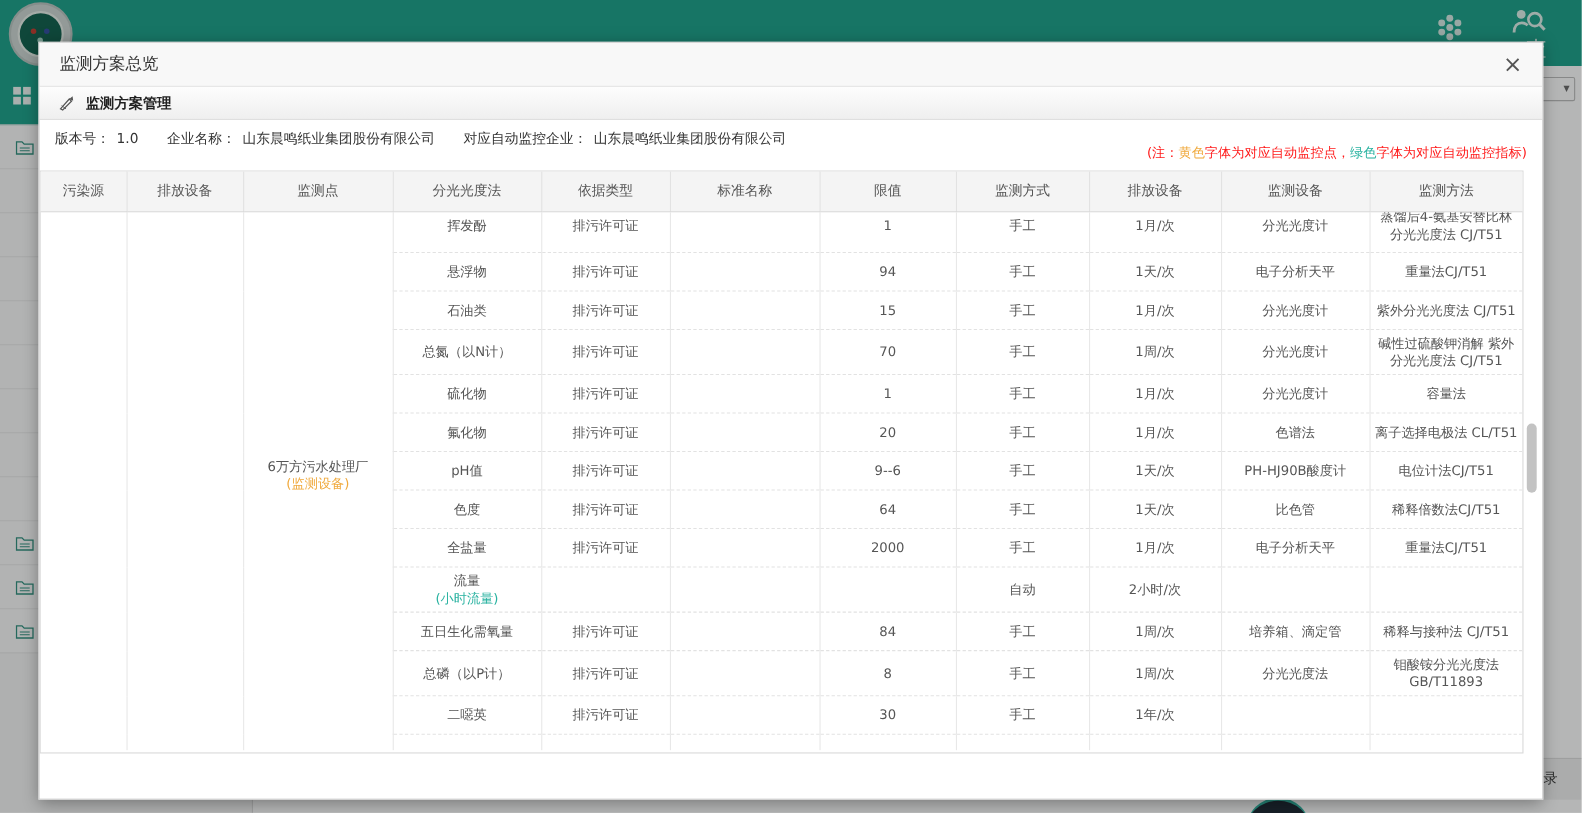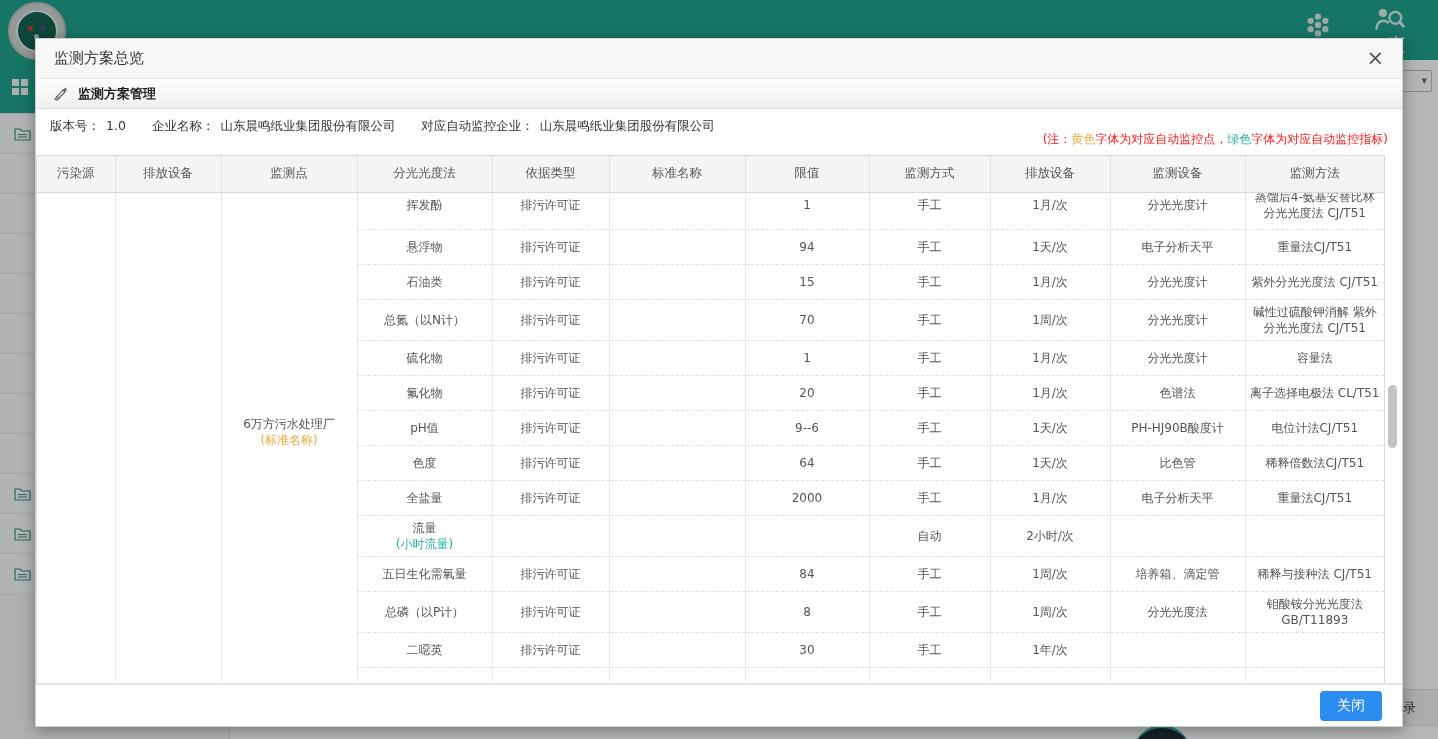--- a/index.html
+++ b/index.html
@@ -259,21 +259,21 @@
                 <col style="width: 120px;">
                 <col style="width: 135px;">
                 <col style="width: 139px;">
               </colgroup>
             <tbody>
                 <tr style="height: 48px;">
                   <td rowspan="14" class="span-cell"></td>
                   <td rowspan="14" class="span-cell"></td>
                   <td rowspan="14" class="span-cell">
                     <div>6万方污水处理厂</div>
-                    <div class="mp-sub">(标准名称)</div>
+                    <div class="mp-sub">(监测设备)</div>
                   </td>
                   <td class="body-cell">
                     <div>挥发酚</div>
                   </td>
                   <td class="body-cell">排污许可证</td>
                   <td class="body-cell"></td>
                   <td class="body-cell">1</td>
                   <td class="body-cell">手工</td>
                   <td class="body-cell">1月/次</td>
                   <td class="body-cell">分光光度计</td>
@@ -436,17 +436,14 @@
                 </tr>
               </tbody>
           </table>
         </div>
       </div>
       <div class="fake-scrollbar">
         <div class="fake-thumb"></div>
       </div>
     </div>
 
-    <div class="modal-footer">
-      <button class="btn-close">关闭</button>
-    </div>
   </div>
 </div>
 
 </body></html>

